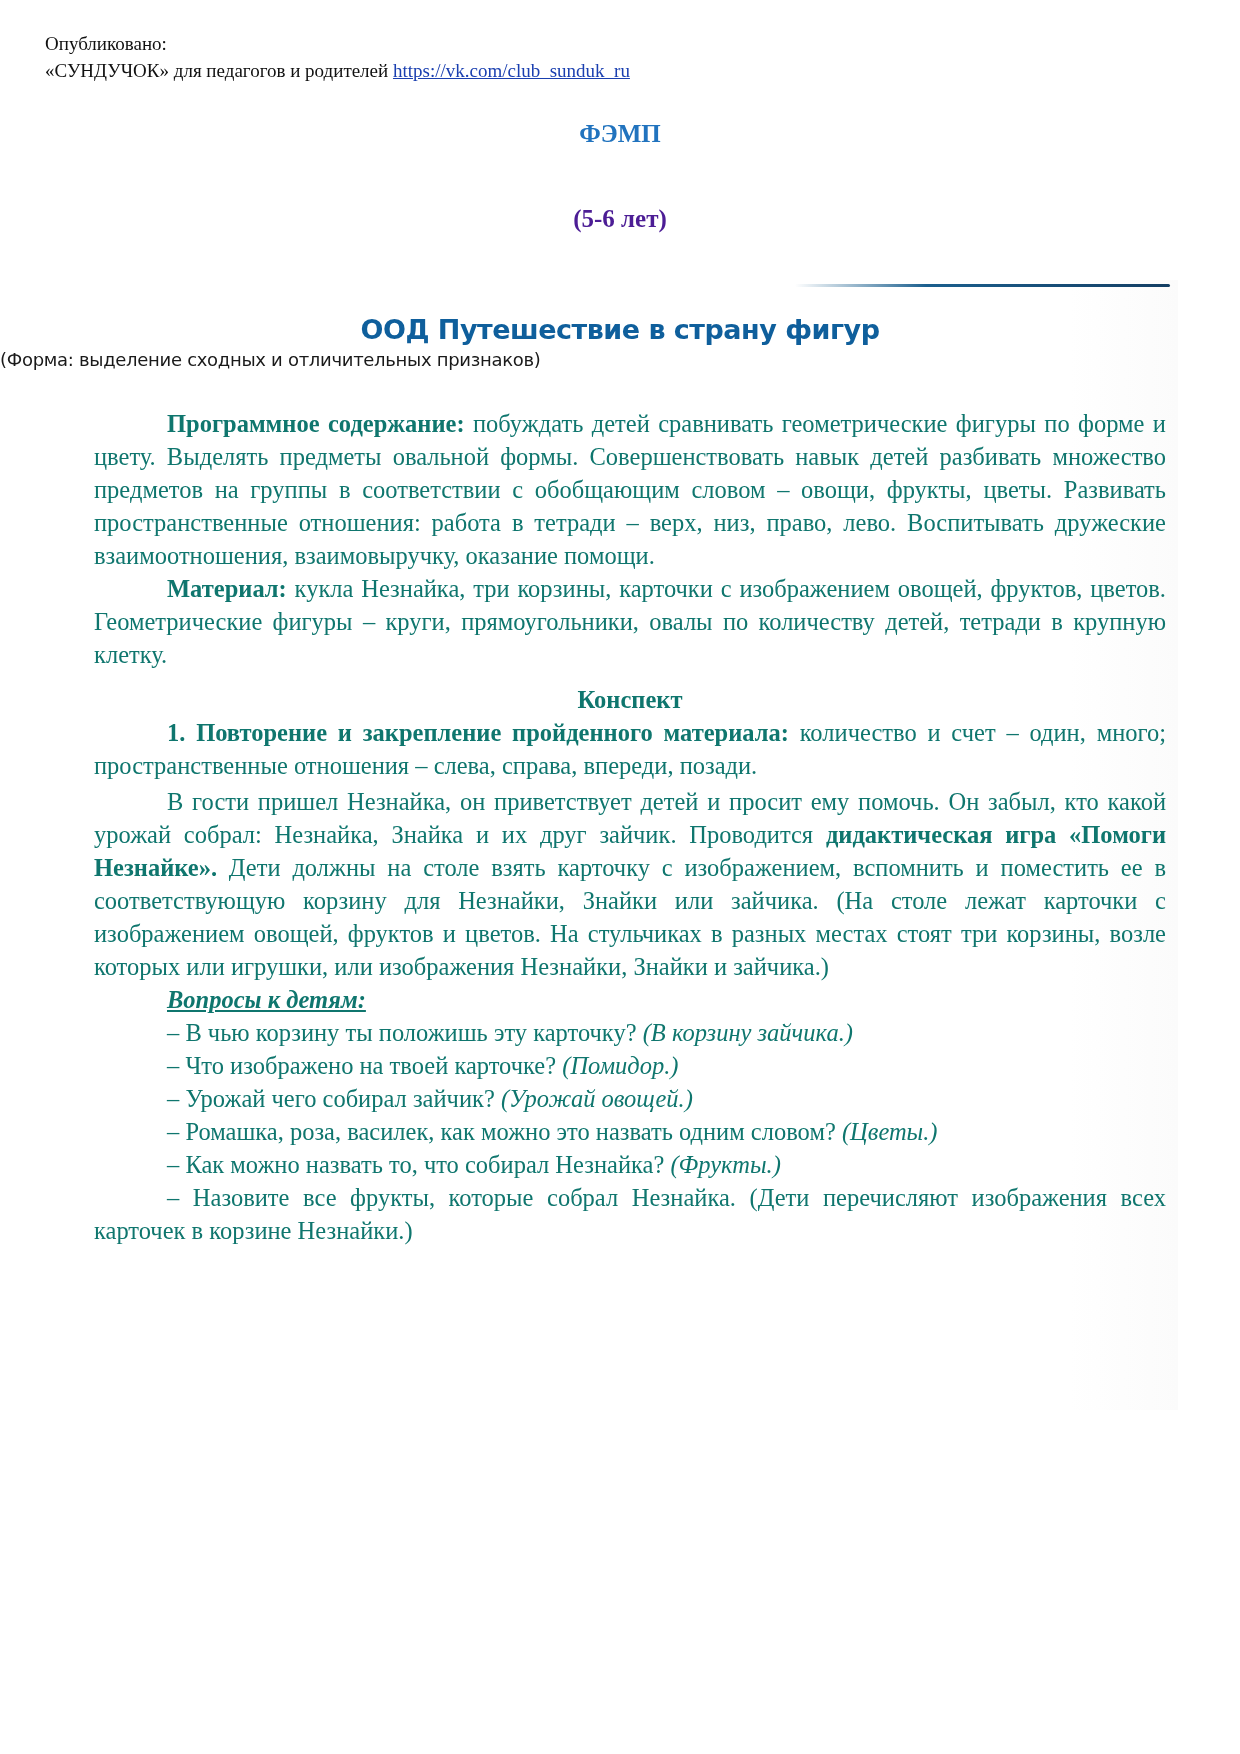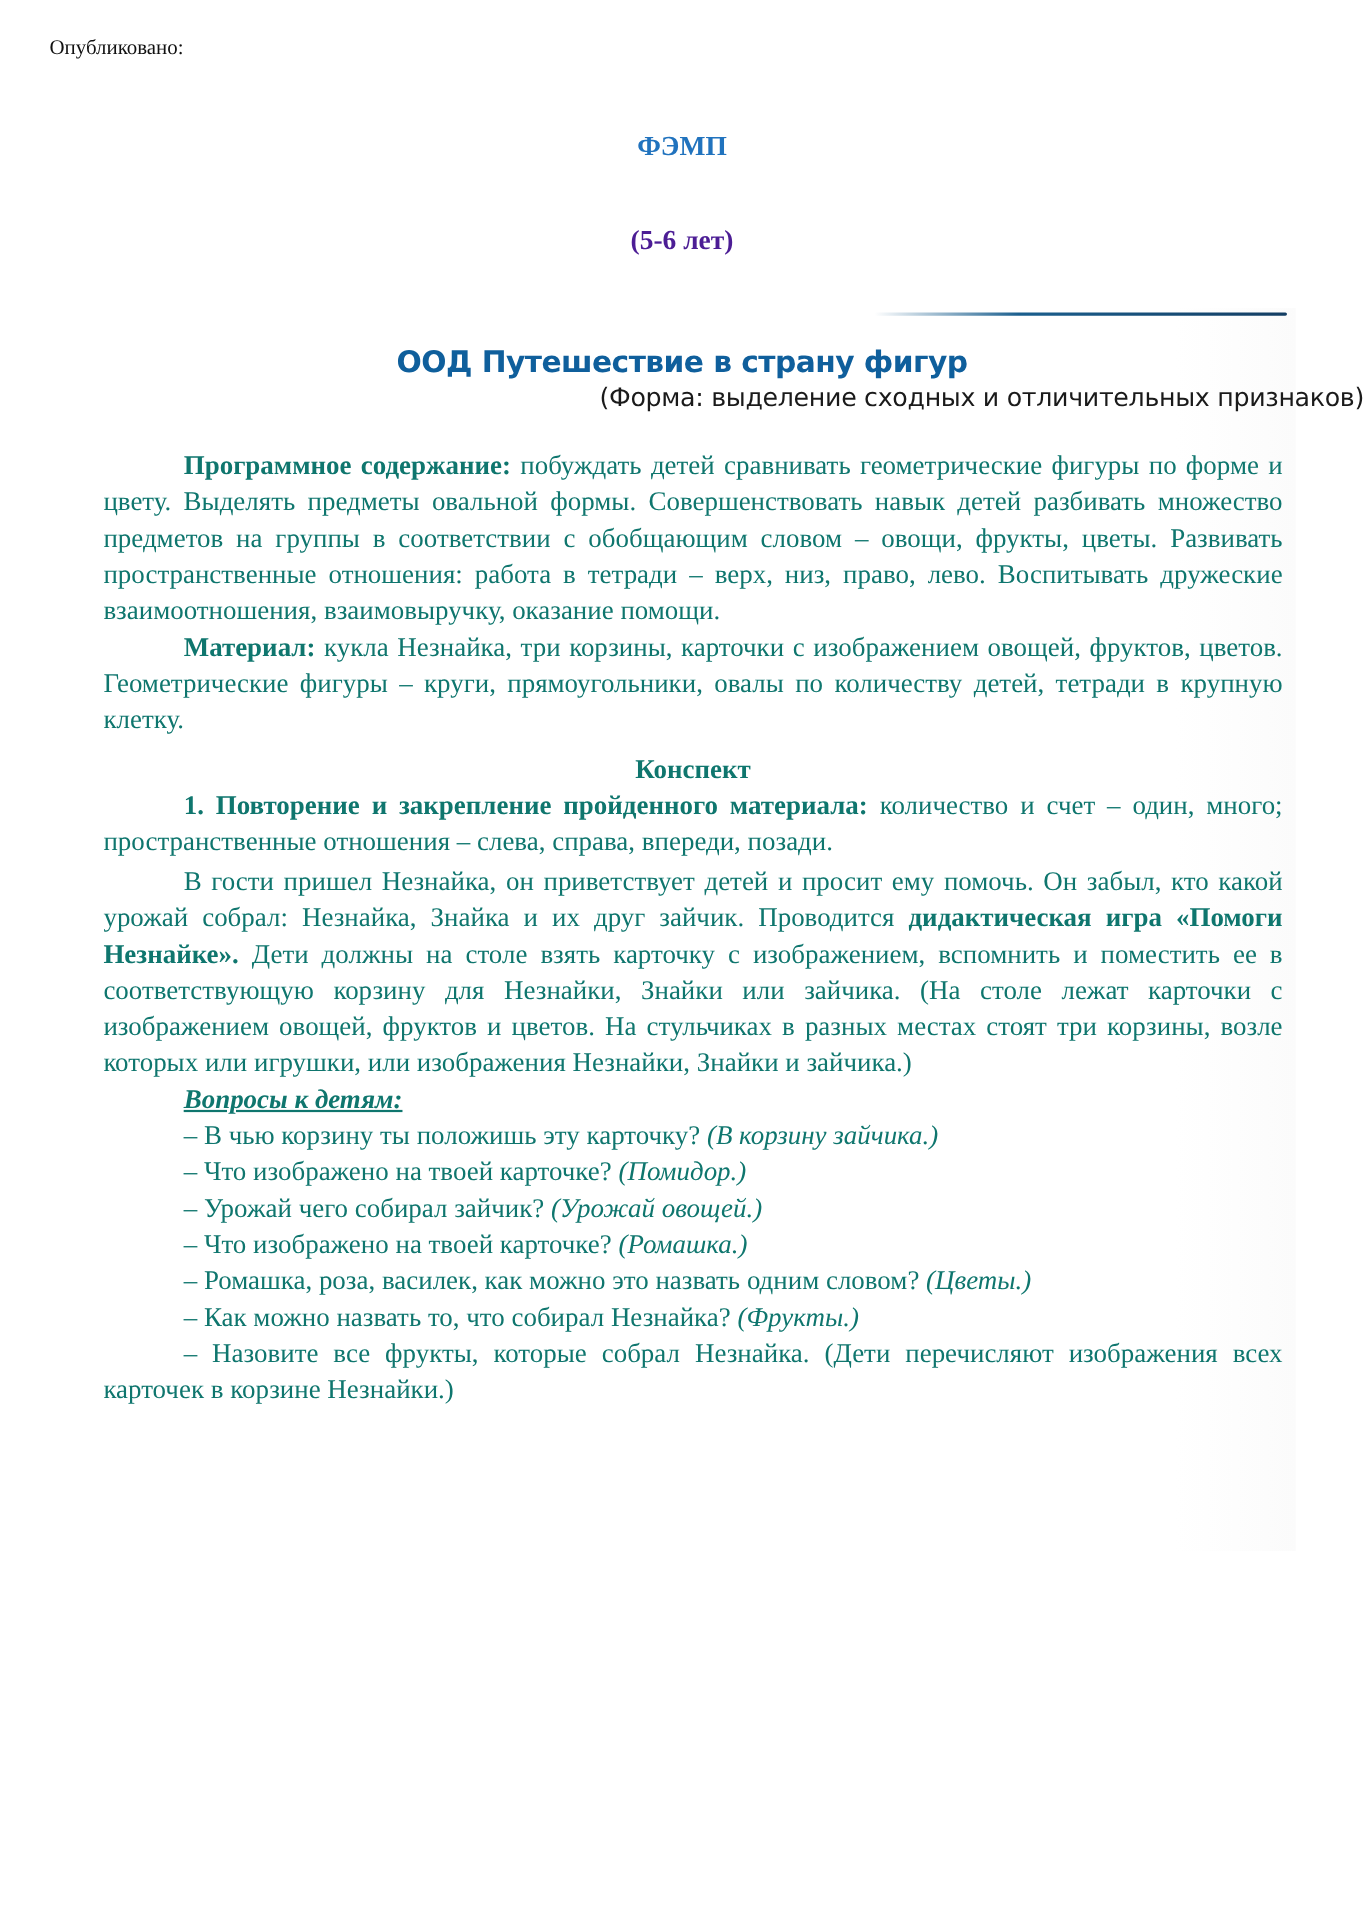--- a/index.html
+++ b/index.html
@@ -65,23 +65,23 @@
       font-weight: bold;
       font-size: 27px;
       letter-spacing: -0.5px;
       color: #0f5f9c;
       margin-top: 12px;
     }
     .ood-subtitle {
       position: absolute;
       left: 0; right: 0;
       top: 349px;
-      text-align: right;
+      text-align: left;
       font-family: "DejaVu Sans", "Liberation Sans", sans-serif;
-      font-size: 23px;
+      font-size: 18px;
       letter-spacing: -0.3px;
       color: #1a1a1a;
     }
     .body-text {
       position: absolute;
       left: 94px;
       top: 407px;
       width: 1072px;
       font-size: 24.5px;
       line-height: 33px;
@@ -106,20 +106,24 @@
     .questions-head span { text-decoration: underline; }
     .q-line { text-indent: 73px; text-align: left; }
     .q-line.last { text-align: justify; }
     .q-line i { font-style: italic; }
   </style>
 </head>
 <body>
 
 <div class="pub">
   <div>Опубликовано:</div>
+  <div>
+    <span>«СУНДУЧОК» для педагогов и родителей</span>
+    <a>https://vk.com/club_sunduk_ru</a>
+  </div>
 </div>
 
 <div class="femp">ФЭМП</div>
 <div class="age">(5-6 лет)</div>
 
 <div class="scan-area"></div>
 <div class="rule"></div>
 
 <div class="ood-title">ООД Путешествие в страну фигур</div>
 <div class="ood-subtitle">(Форма: выделение сходных и отличительных признаков)</div>
@@ -133,17 +137,16 @@
 
   <p><b>1. Повторение и закрепление пройденного материала:</b><span> количество и счет – один, много; пространственные отношения – слева, справа, впереди, позади.</span></p>
 
   <p class="mt"><span>В гости пришел Незнайка, он приветствует детей и просит ему помочь. Он забыл, кто какой урожай собрал: Незнайка, Знайка и их друг зайчик. Проводится </span><b>дидактическая игра «Помоги Незнайке».</b><span> Дети должны на столе взять карточку с изображением, вспомнить и поместить ее в соответствующую корзину для Незнайки, Знайки или зайчика. (На столе лежат карточки с изображением овощей, фруктов и цветов. На стульчиках в разных местах стоят три корзины, возле которых или игрушки, или изображения Незнайки, Знайки и зайчика.)</span></p>
 
   <p class="questions-head"><span>Вопросы к детям:</span></p>
 
   <p class="q-line"><span>– В чью корзину ты положишь эту карточку? </span><i>(В корзину зайчика.)</i></p>
   <p class="q-line"><span>– Что изображено на твоей карточке? </span><i>(Помидор.)</i></p>
   <p class="q-line"><span>– Урожай чего собирал зайчик? </span><i>(Урожай овощей.)</i></p>
-  <p class="q-line"><span>– Что изображено на твоей карточке? </span><i>(Ромашка.)</i></p>
   <p class="q-line"><span>– Ромашка, роза, василек, как можно это назвать одним словом? </span><i>(Цветы.)</i></p>
   <p class="q-line"><span>– Как можно назвать то, что собирал Незнайка? </span><i>(Фрукты.)</i></p>
   <p class="q-line last"><span>– Назовите все фрукты, которые собрал Незнайка. (Дети перечисляют изображения всех карточек в корзине Незнайки.)</span><i></i></p>
 </div>
 
 </body></html>

